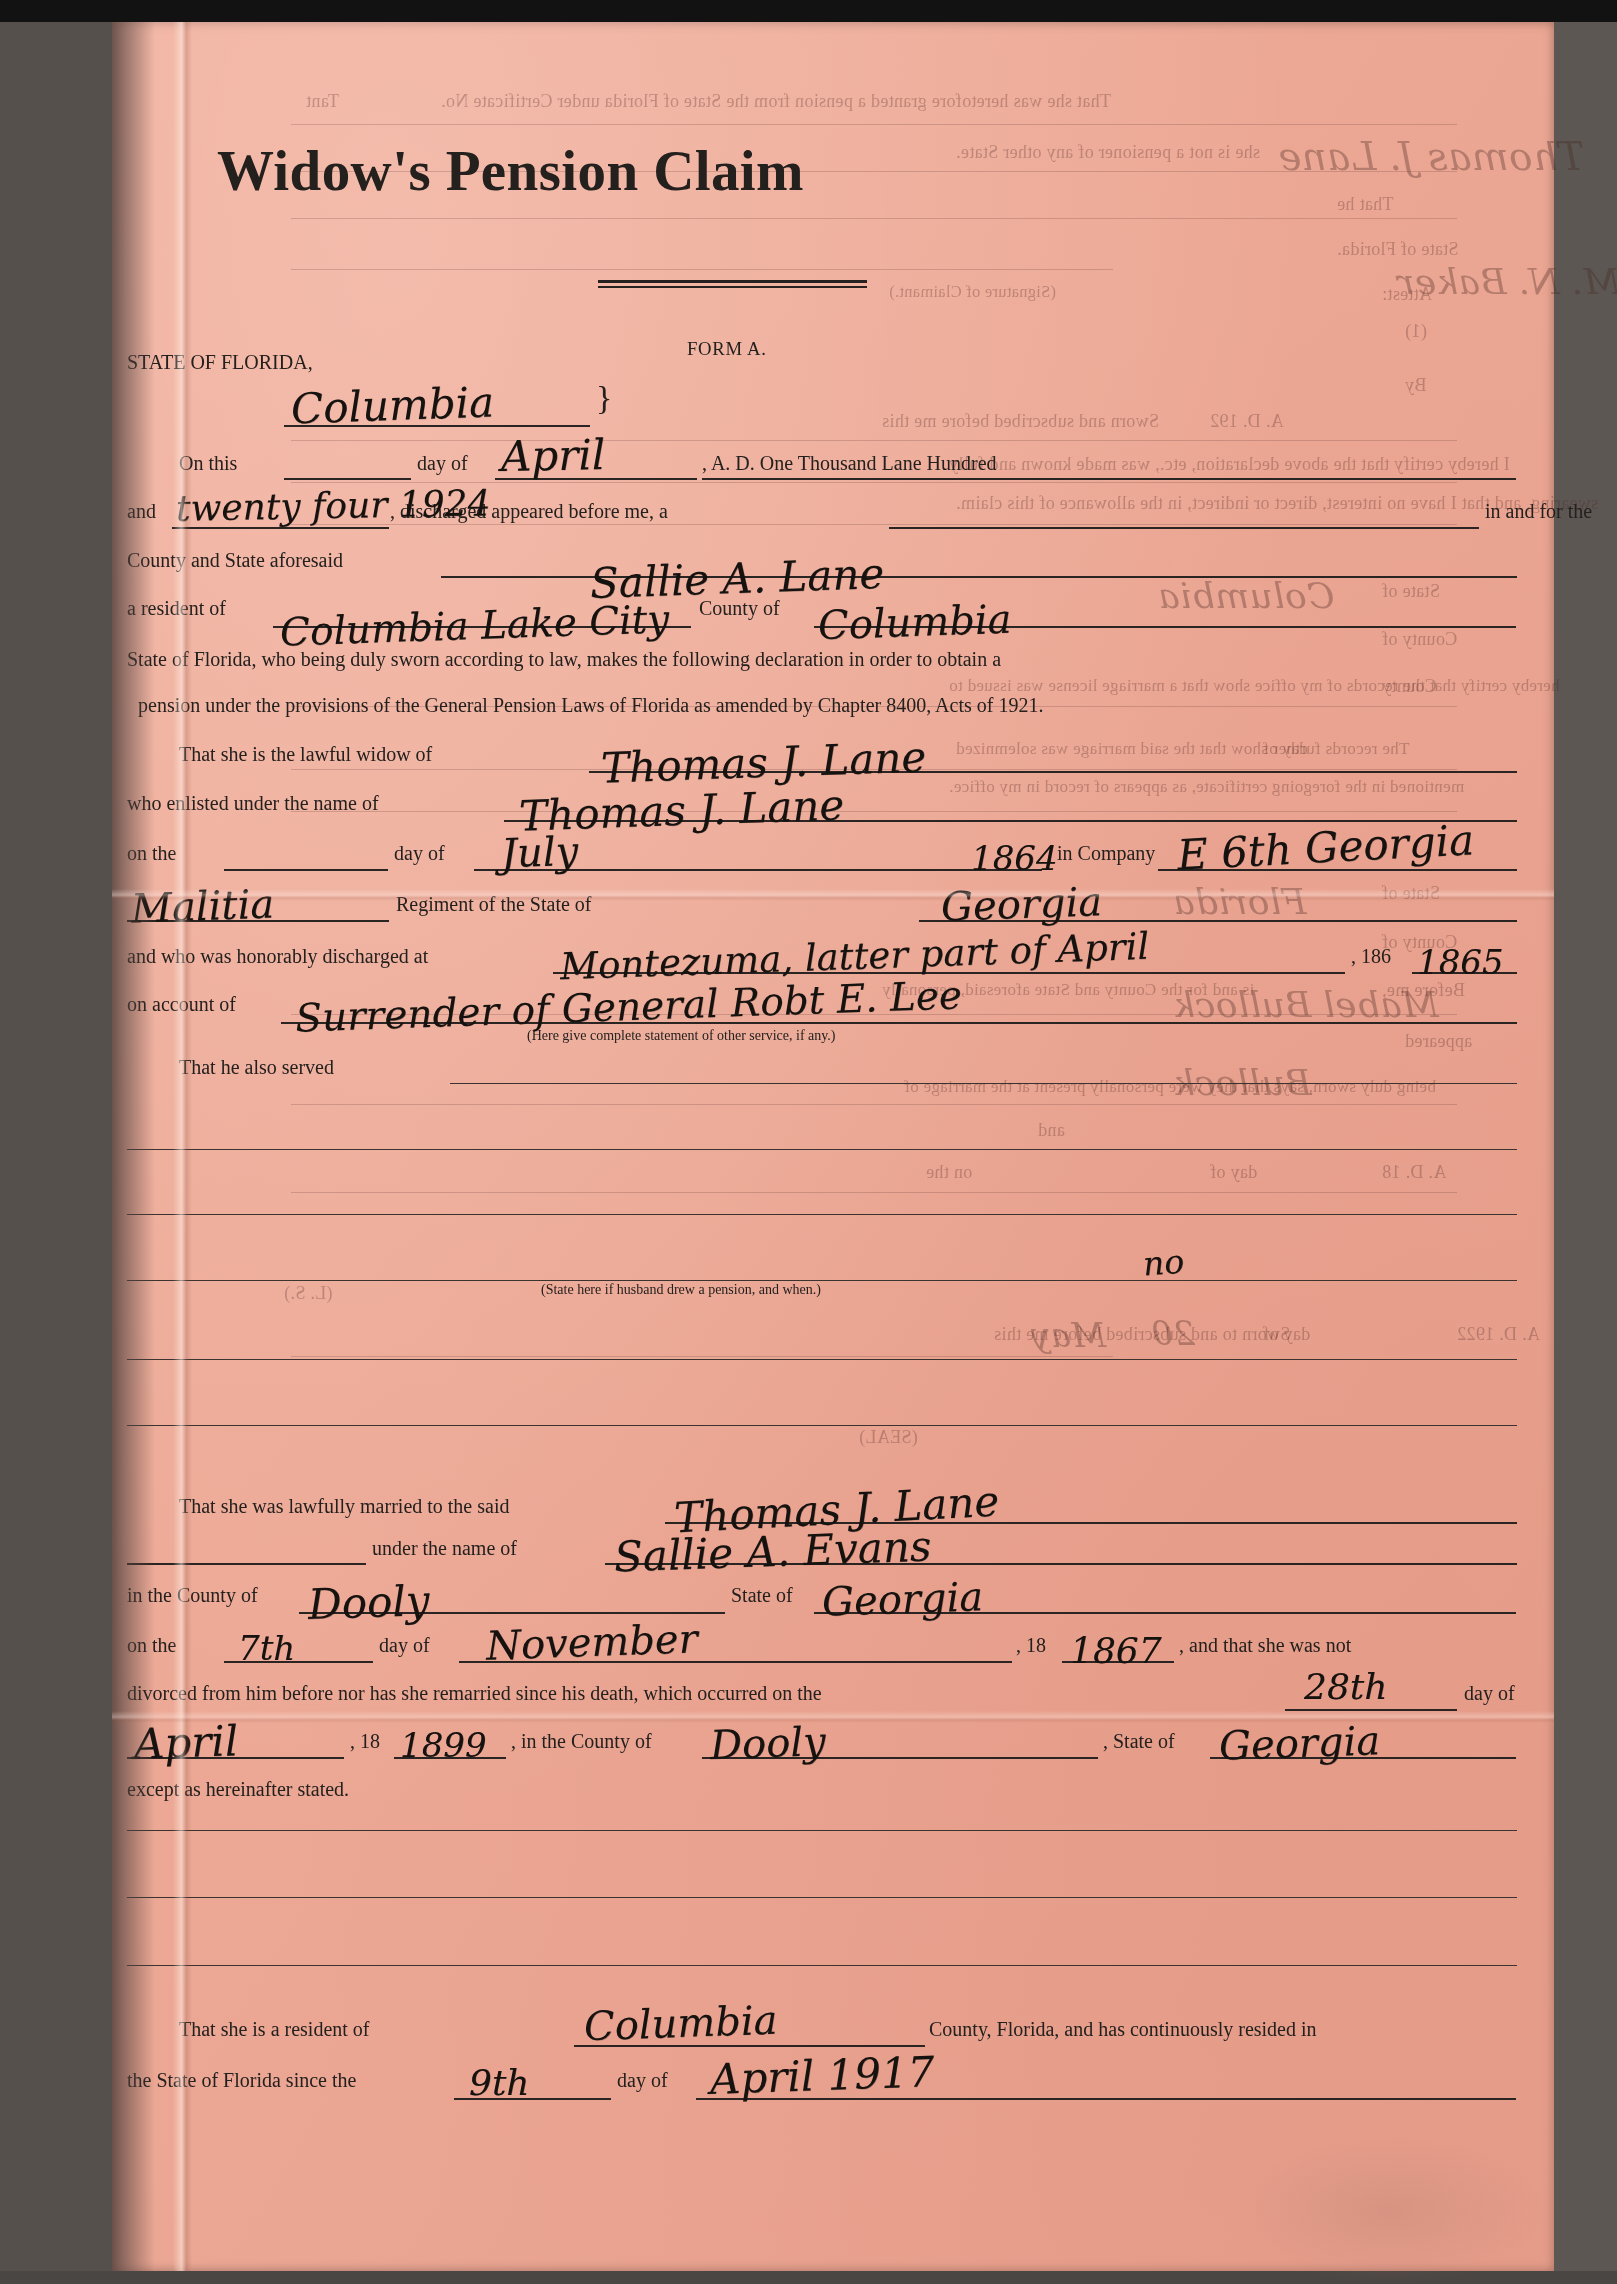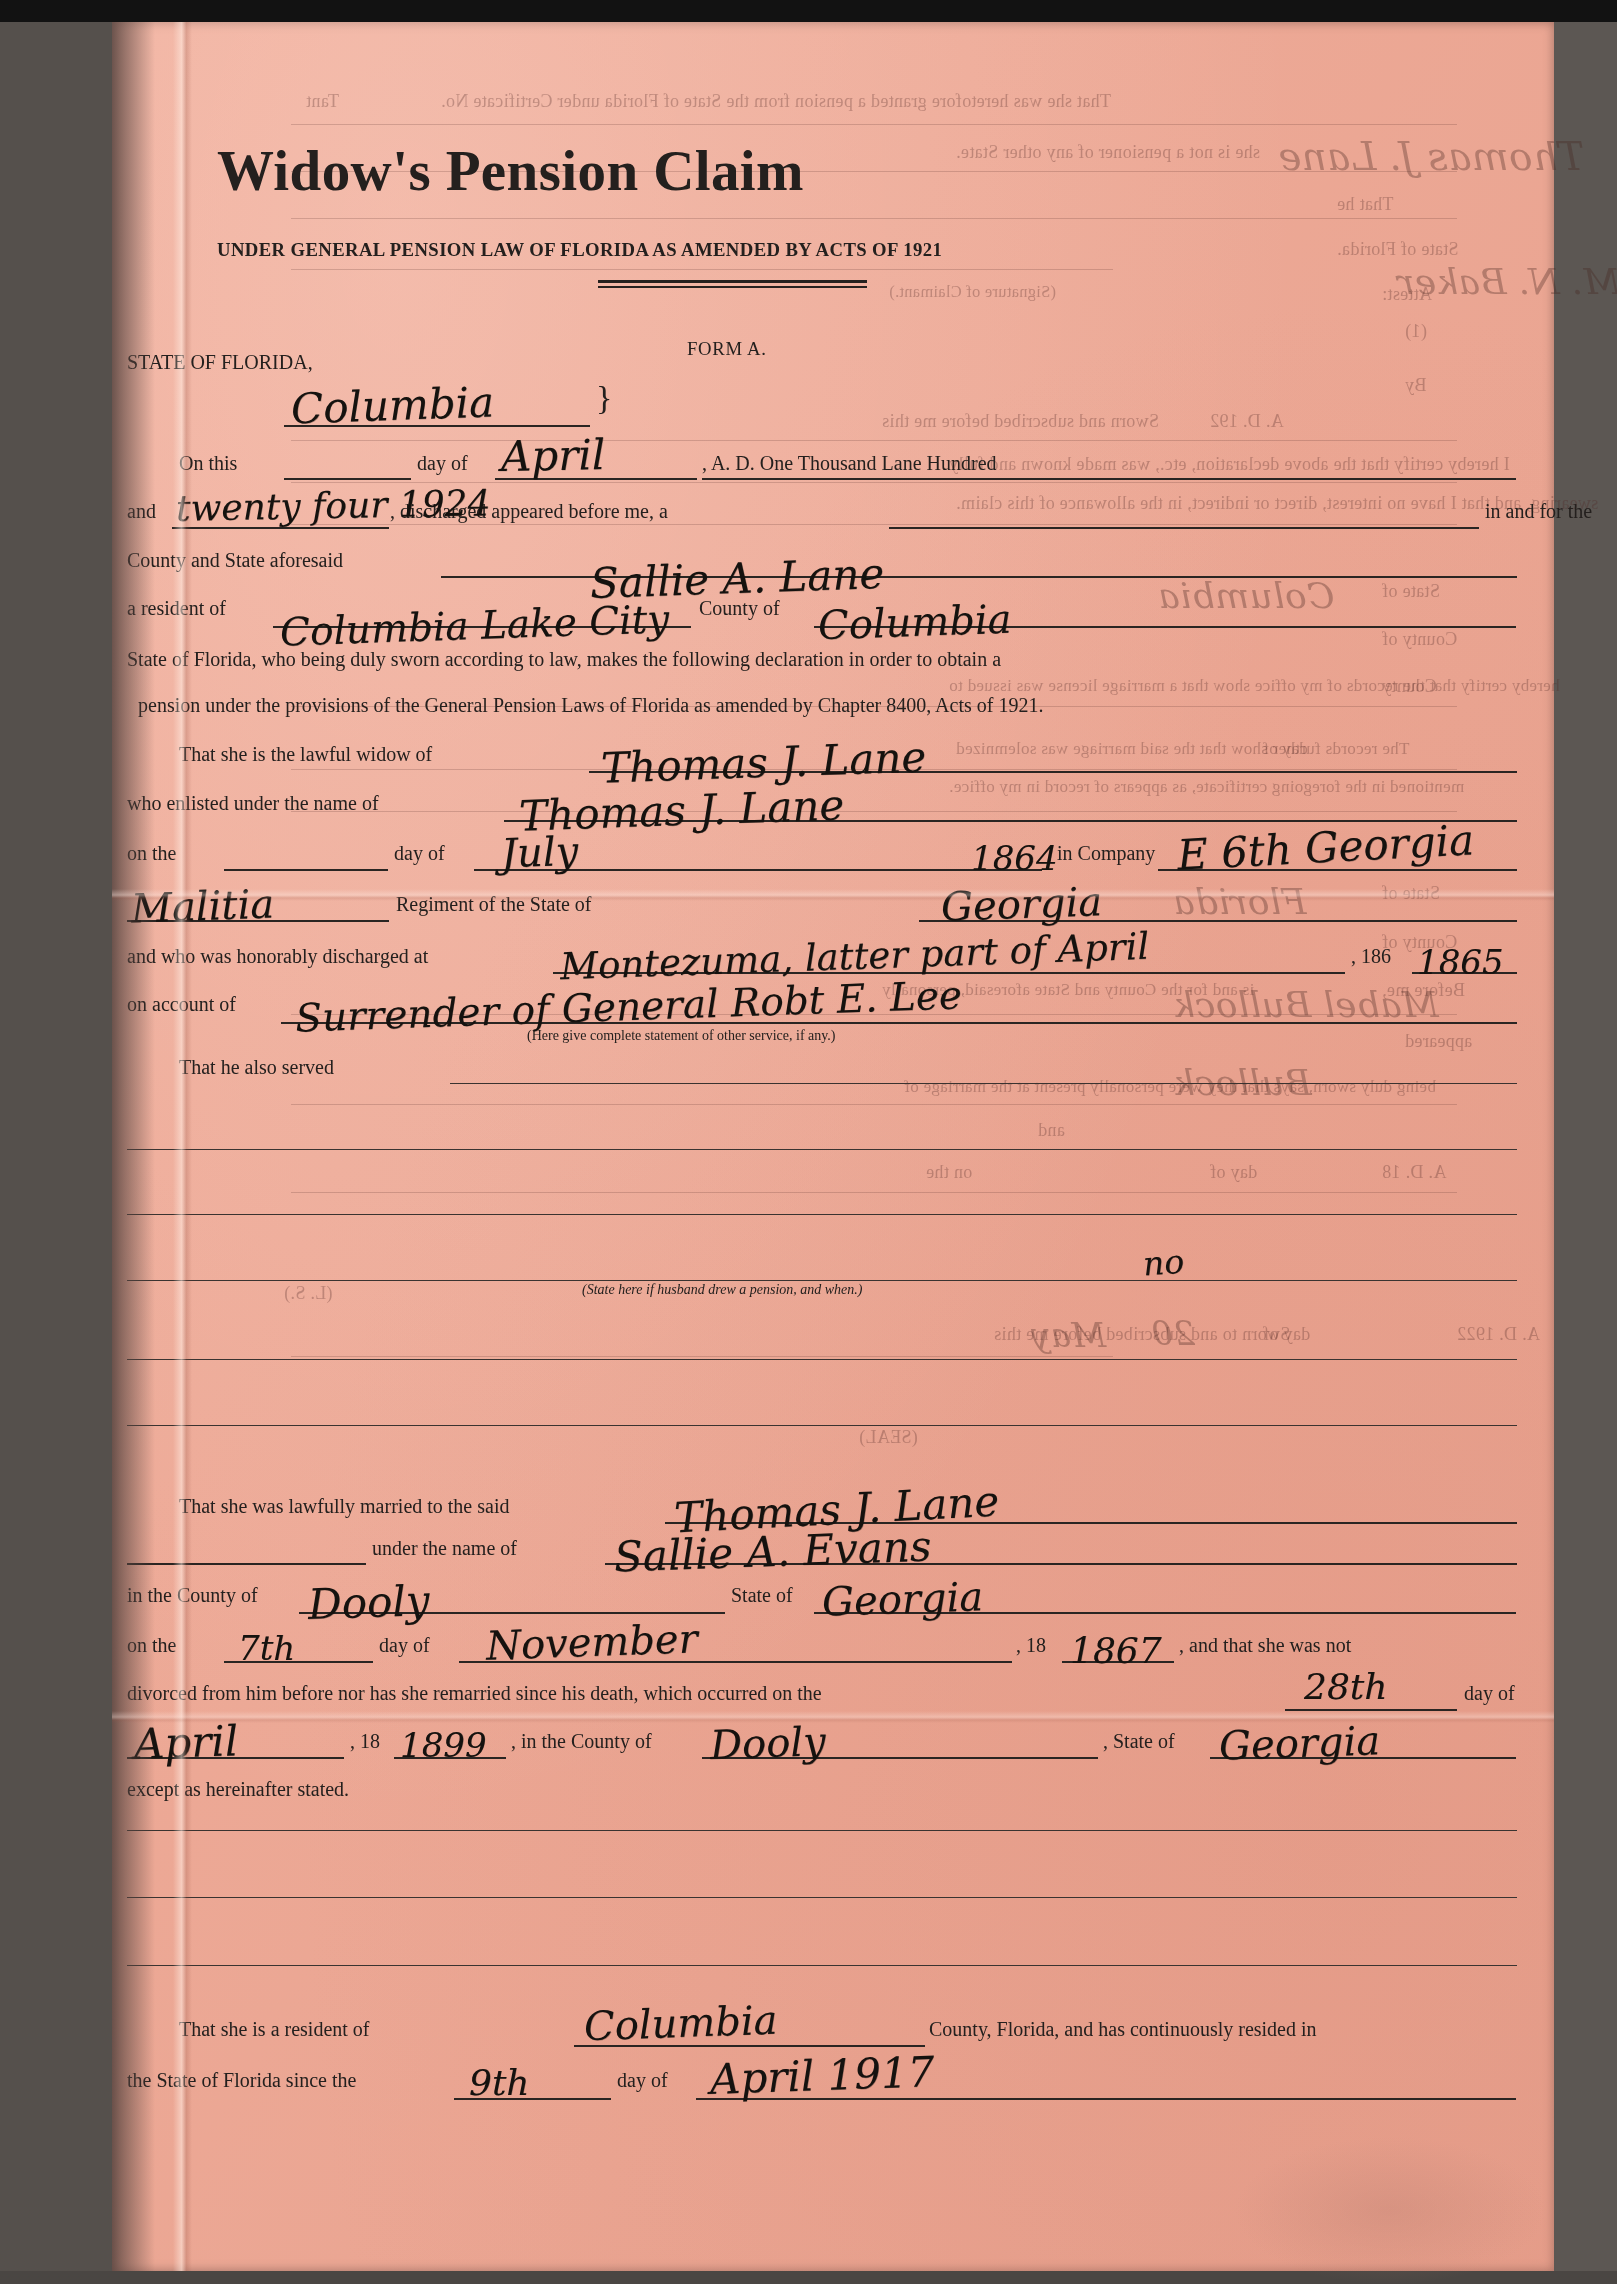--- a/index.html
+++ b/index.html
@@ -244,21 +244,20 @@
       <div class="bleed-line" style="left:179px; top:789px; width:1166px;"></div>
       <div class="bleed-line" style="left:179px; top:992px; width:1166px;"></div>
       <div class="bleed-line" style="left:179px; top:1082px; width:1166px;"></div>
       <div class="bleed-line" style="left:179px; top:1170px; width:1166px;"></div>
       <div class="bleed-line" style="left:179px; top:1334px; width:822px;"></div>
     </div>
 
     <div class="doc">
 
       <div class="p title" style="left:105px; top:116px;">Widow's Pension Claim</div>
-      <div class="p subtitle" style="left:105px; top:217px;">UNDER GENERAL PENSION LAW OF FLORIDA AS AMENDED BY ACTS OF 1921</div>
 
       <div class="dblrule" style="left:486px; top:258px; width:269px;">
           <i></i>
           <i></i>
         </div>
 
       <div class="p formlabel" style="left:575px; top:288px;margin-top:28px;">FORM A.</div>
 
       <div class="p body" style="left:15px; top:329px;">STATE OF FLORIDA,</div>
       <div class="p body" style="left:67px; top:377px;"></div>
@@ -314,21 +313,21 @@
       <div class="p body" style="left:15px; top:971px;">on account of</div>
       <div class="rule" style="left:169px; top:1000px; width:1236px;"></div>
       <div class="p small" style="left:415px; top:1006px;">(Here give complete statement of other service, if any.)</div>
 
       <div class="p body" style="left:67px; top:1034px;">That he also served</div>
       <div class="rule thin" style="left:338px; top:1061px; width:1067px;"></div>
       <div class="rule thin" style="left:15px; top:1127px; width:1390px;"></div>
       <div class="rule thin" style="left:15px; top:1192px; width:1390px;"></div>
       <div class="rule thin" style="left:15px; top:1258px; width:1390px;"></div>
 
-      <div class="p small" style="left:470px; top:1260px;font-style:italic;">(State here if husband drew a pension, and when.)</div>
+      <div class="p small" style="left:429px; top:1260px;">(State here if husband drew a pension, and when.)</div>
 
       <div class="rule thin" style="left:15px; top:1337px; width:1390px;"></div>
       <div class="rule thin" style="left:15px; top:1403px; width:1390px;"></div>
 
       <div class="p body" style="left:67px; top:1473px;">That she was lawfully married to the said</div>
       <div class="rule" style="left:553px; top:1500px; width:852px;"></div>
 
       <div class="rule" style="left:15px; top:1541px; width:239px;"></div>
       <div class="p body" style="left:260px; top:1515px;">under the name of</div>
       <div class="rule" style="left:493px; top:1541px; width:912px;"></div>

